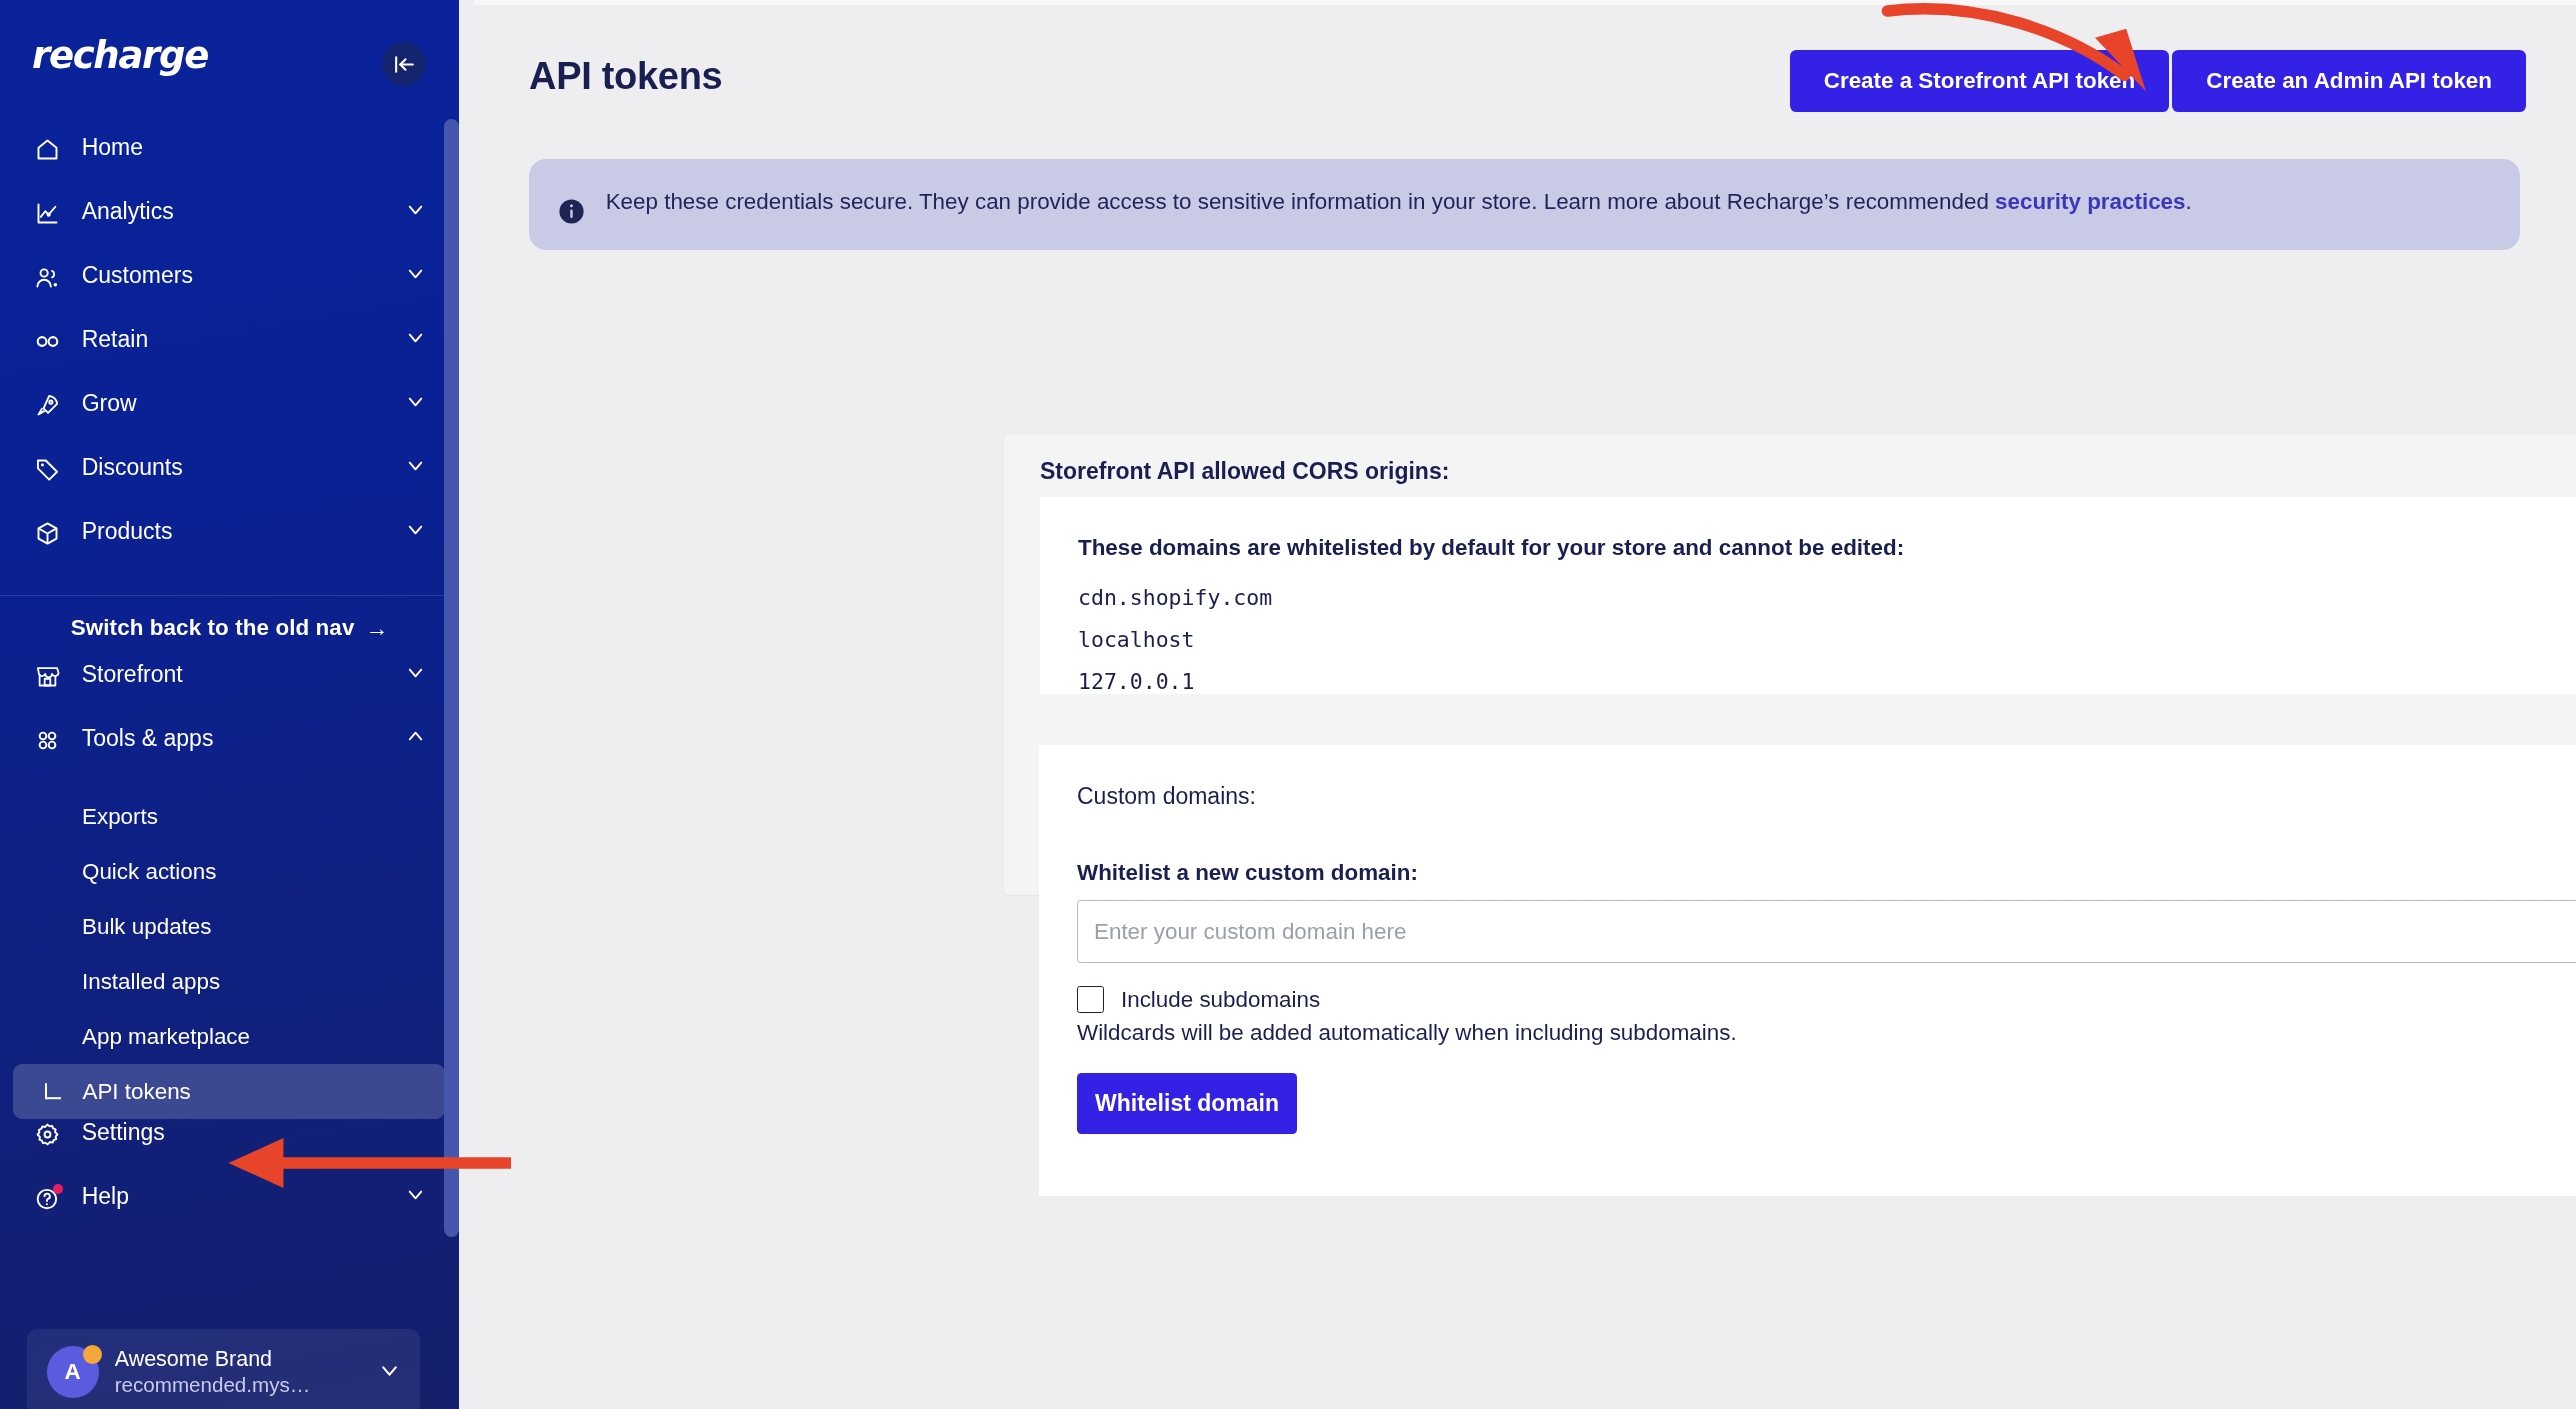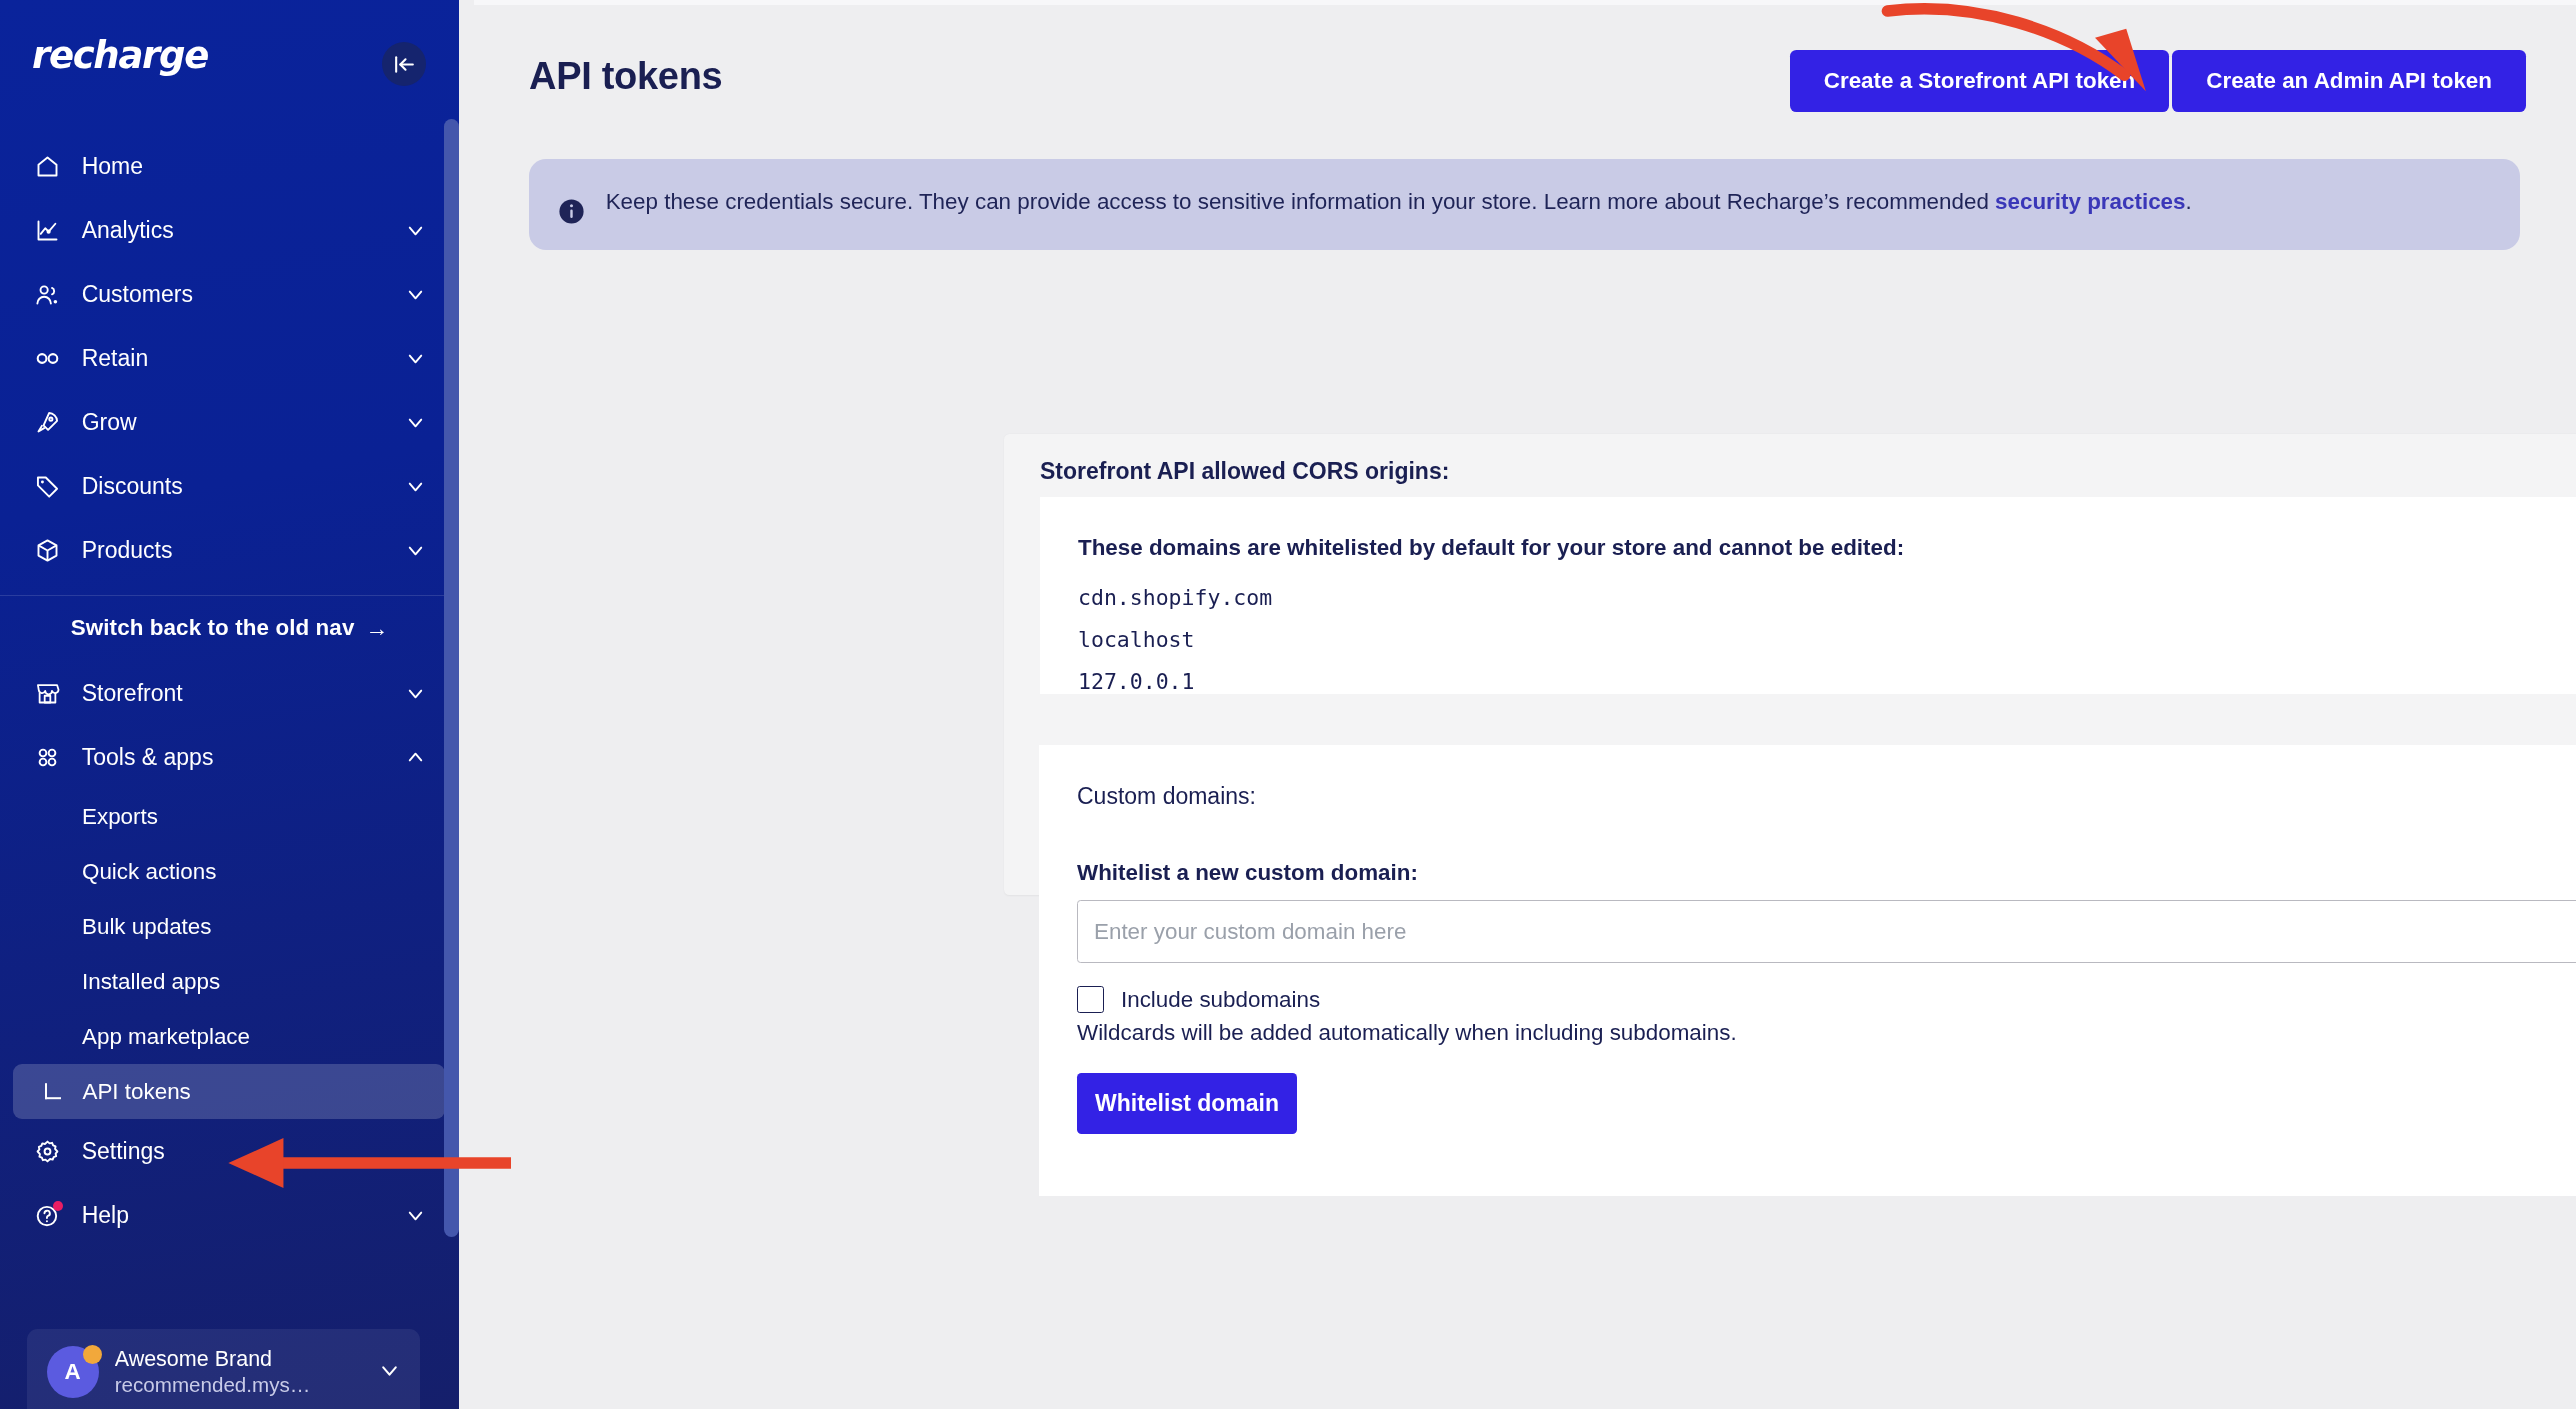--- a/index.html
+++ b/index.html
@@ -35,21 +35,21 @@
     width: 44px; height: 44px; border-radius: 50%;
     background: #15246E;
     display: flex; align-items: center; justify-content: center;
     cursor: pointer;
   }
   .collapse-btn svg { display:block; }
 
   .nav-group-main { padding-top: 0px; }
   .nav-item {
     position: relative;
-    display: flex; align-items: center;
+    display: flex; align-items: flex-start;
     height: 64px;
     padding-left: 32px; padding-right: 32px;
     cursor: pointer;
     font-size: 23px; font-weight: 500;
     color: #FFFFFF;
   }
   .nav-item .ico {
     width: 30px; height: 30px;
     display: inline-flex; align-items: center; justify-content: center;
     margin-right: 19.7px;

